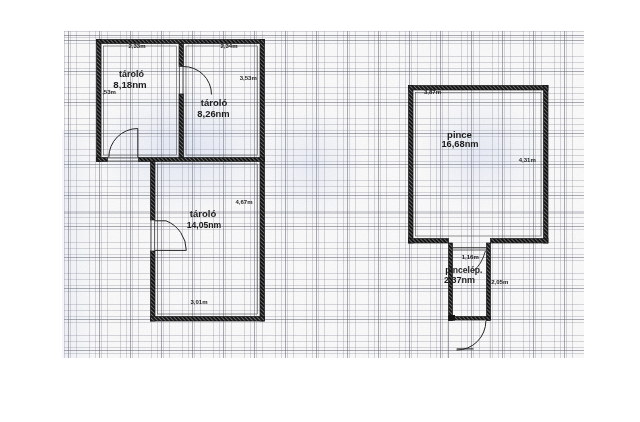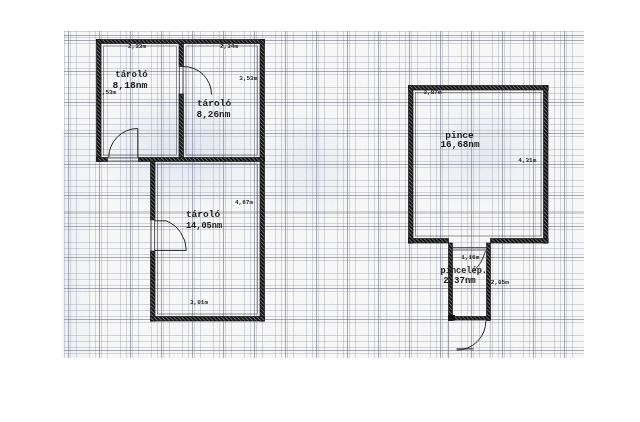--- a/index.html
+++ b/index.html
@@ -1,17 +1,17 @@
 <!DOCTYPE html>
 <html><head>
 <meta charset="utf-8">
 <style>
   html,body{margin:0;padding:0;background:#ffffff;}
   #page{position:relative;width:640px;height:358px;background:#ffffff;overflow:hidden;
-        font-family:Liberation Mono, monospace;}
+        font-family:Liberation Sans, sans-serif;}
   #grid{position:absolute;left:64px;top:31px;width:520px;height:377px;background-color:#fcfcfc;-webkit-mask-image:linear-gradient(to bottom,#000 94%,transparent 100%);mask-image:linear-gradient(to bottom,#000 94%,transparent 100%);
     background-image:
       repeating-linear-gradient(to right, rgba(100,105,118,.55) 0 1px, transparent 1px 31px),
       repeating-linear-gradient(to bottom, rgba(100,105,118,.55) 0 1px, transparent 1px 31px),
       repeating-linear-gradient(to right, rgba(128,133,148,.30) 0 0.8px, transparent 0.8px 6.2px),
       repeating-linear-gradient(to bottom, rgba(128,133,148,.30) 0 0.8px, transparent 0.8px 6.2px);
     background-position: 4px 0, 0 9px, 0 0, 0 0;
   }
   .blue{position:absolute;pointer-events:none;}
   svg{position:absolute;left:0;top:0;filter:blur(0.3px);}

